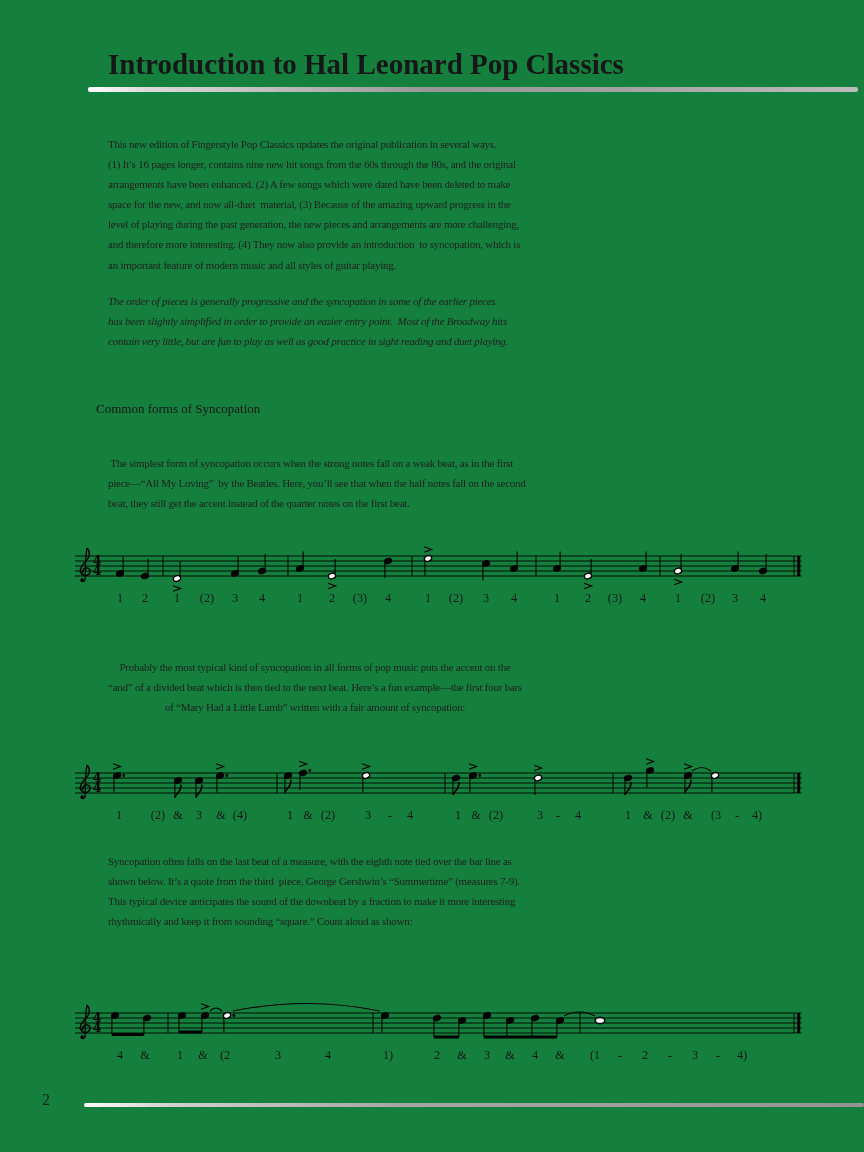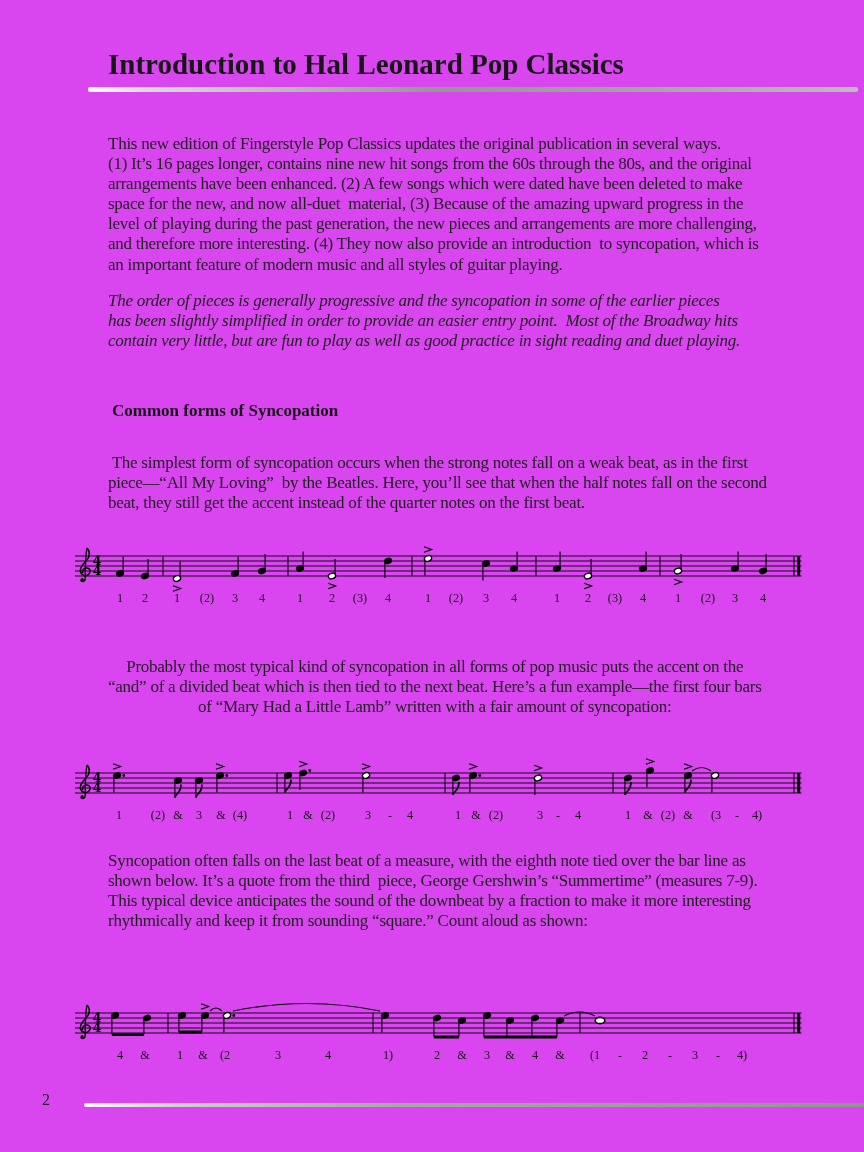--- a/index.html
+++ b/index.html
@@ -1,45 +1,45 @@
 <!DOCTYPE html>
 <html><head>
 <meta charset="utf-8">
 <style>
   html,body { margin:0; padding:0; background:#e8e8e8; }
   .page {
     position:relative; width:864px; height:1152px; margin:0 auto;
-    background:#d946ef; overflow:hidden;
+    background:#15803d; overflow:hidden;
     font-family:"Liberation Serif", serif; color:#1c1c1c;
   }
   .title {
     position:absolute; left:108px; top:48px;
     font-size:29px; font-weight:bold; color:#161616; white-space:pre;
   }
   .rule { position:absolute; border-radius:2px; }
   .title-rule {
     left:88px; top:87px; width:770px; height:5px;
     background:linear-gradient(to right,#ffffff 0%,#dcdcdc 7%,#969696 45%,#a3a3a3 70%,#bcbcbc 100%);
   }
   .footer-rule {
     left:84px; top:1103px; width:780px; height:4px;
     background:linear-gradient(to right,#fbfbfb 0%,#cfcfcf 12%,#a7a7a7 40%,#949494 100%);
   }
   .para {
     position:absolute; left:108px; white-space:pre;
-    font-size:17px; line-height:20.1px; letter-spacing:-0.25px; color:#1e1e1e;
+    font-size:11px; line-height:20.1px; letter-spacing:-0.25px; color:#1e1e1e;
   }
   .p1 { top:134px; }
   .p2 { top:291px;font-style:italic; }
   .p3 { top:453px; }
   .p4 { top:657px;text-align:center; }
   .p5 { top:851px; }
   .heading {
-    position:absolute; left:112px; top:401px;
-    font-size:17px; font-weight:bold; color:#161616; white-space:pre;
+    position:absolute; left:96px; top:401px;
+    font-size:13px; font-weight:normal; color:#161616; white-space:pre;
   }
   svg.staff { position:absolute; left:0; width:864px; height:115px; }
   .staff-1 { top:521px; }
   .staff-2 { top:738px; }
   .staff-3 { top:978px; }
   .pagenum { position:absolute; left:42px; top:1091px; font-size:16px; color:#222; }
 </style>
 </head>
 <body>
 

